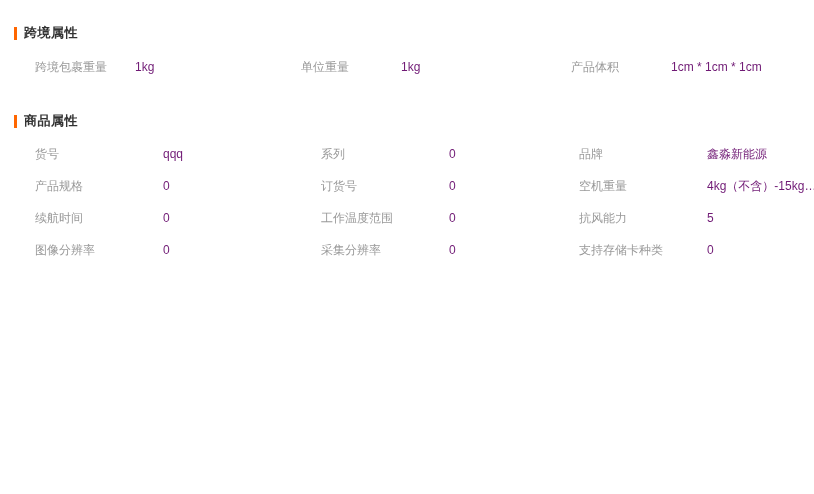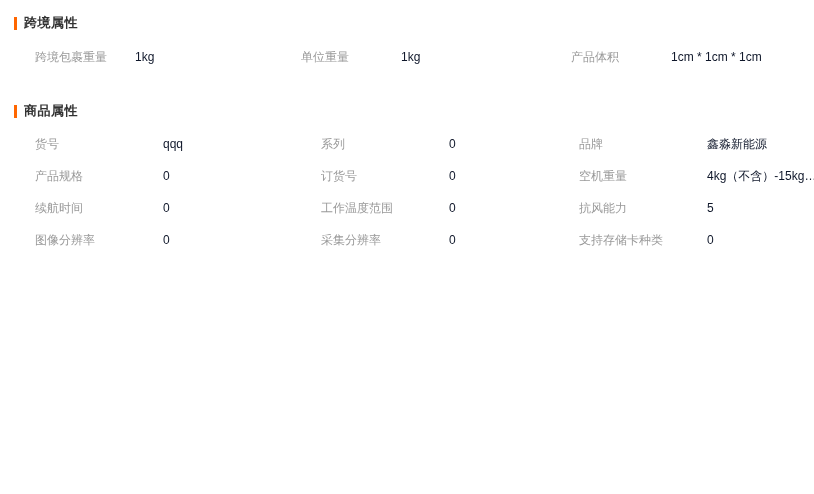--- a/index.html
+++ b/index.html
@@ -21,21 +21,21 @@
     height: 494px;
     box-sizing: border-box;
     padding: 0 14px;
   }
   .section-header {
     display: flex;
     align-items: center;
     height: 30px;
     margin-top: 8px;
   }
-  .section-header.first { margin-top: 8px; }
+  .section-header.first { margin-top: 18px; }
   .section-bar {
     width: 3px;
     height: 13px;
     background: #ff6600;
     margin-right: 7px;
     flex: 0 0 auto;
   }
   .section-title {
     font-size: 13px;
     font-weight: bold;
@@ -54,21 +54,21 @@
     padding: 0;
     font-size: 12px;
     overflow: hidden;
     white-space: nowrap;
     text-overflow: ellipsis;
   }
   td.lab {
     color: #999999;
   }
   td.val {
-    color: #0f172a;
+    color: #701a75;
   }
   
   col.c-lab1 { width: 128px; }
   col.c-val1 { width: 158px; }
   col.c-lab2 { width: 128px; }
   col.c-val2 { width: 130px; }
   col.c-lab3 { width: 128px; }
   col.c-val3 { width: 114px; }
 
   .cross-grid tr { height: 34px; }

